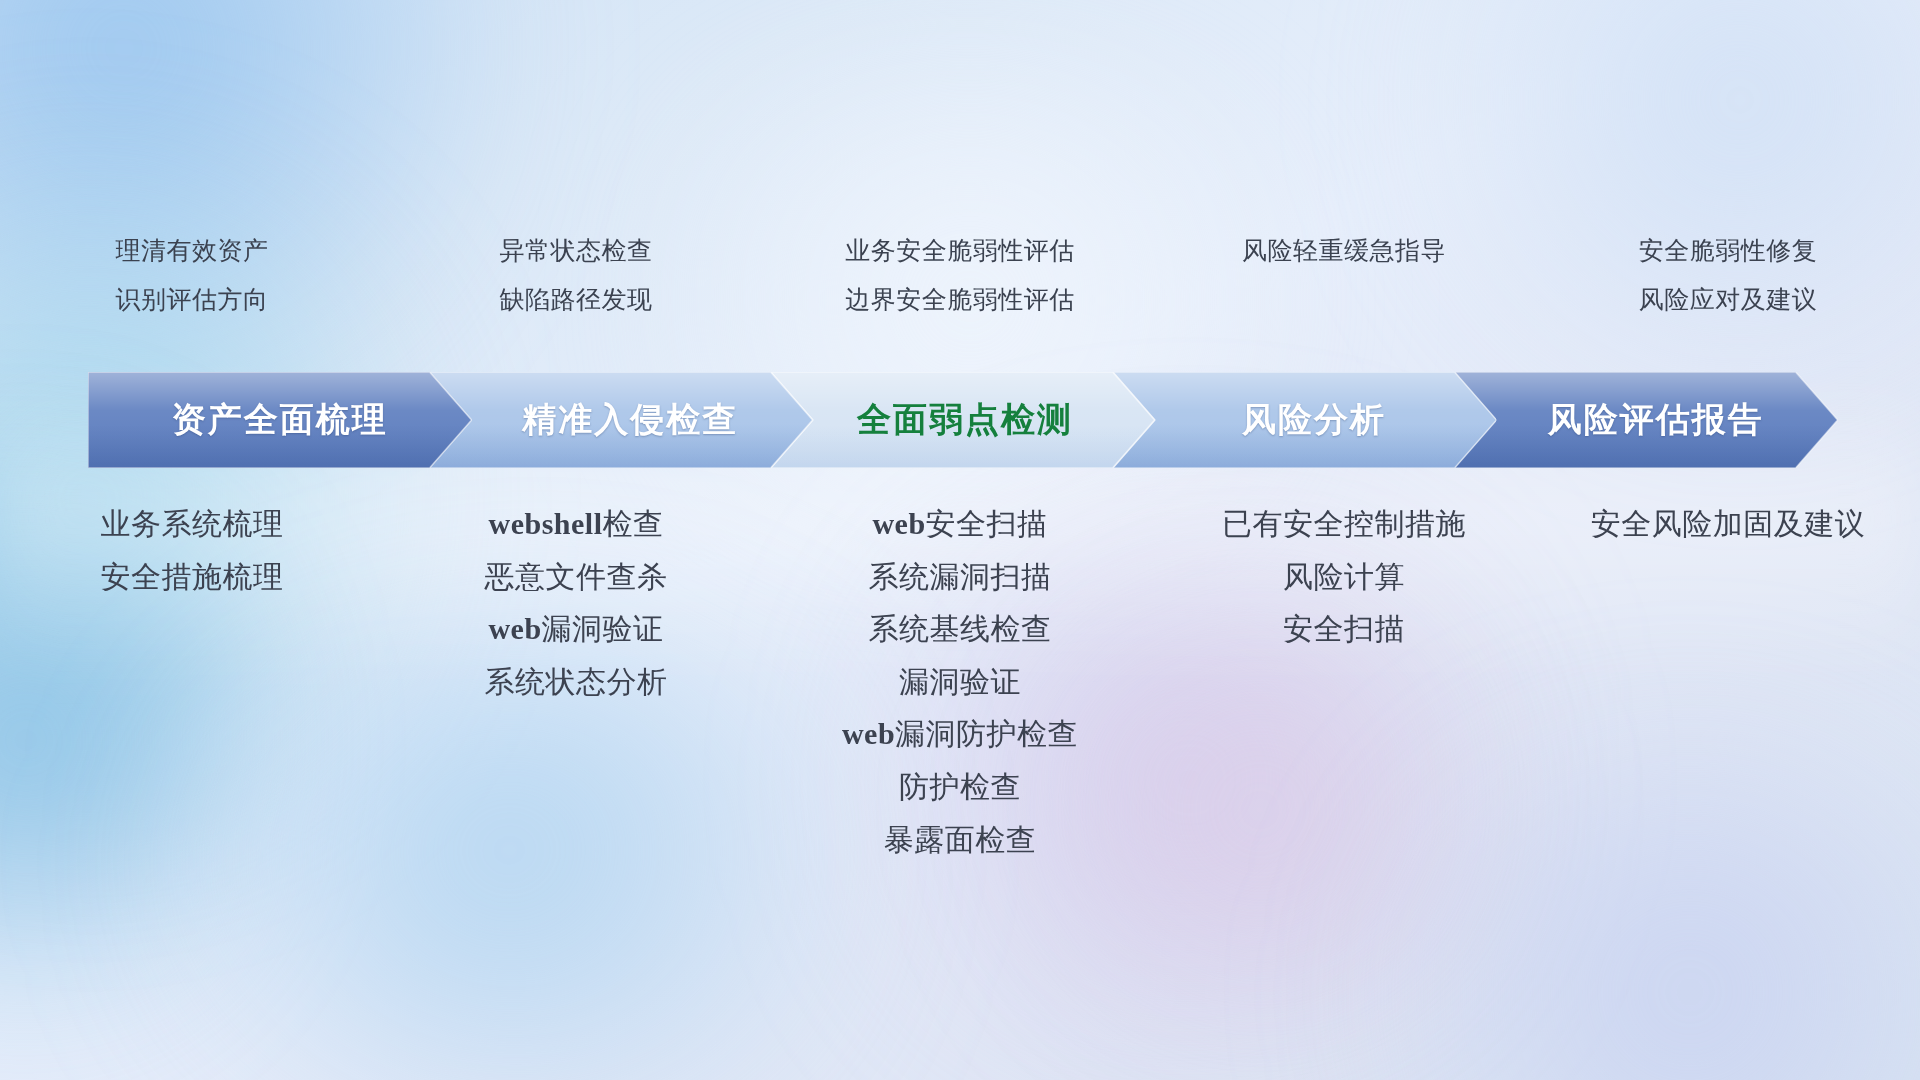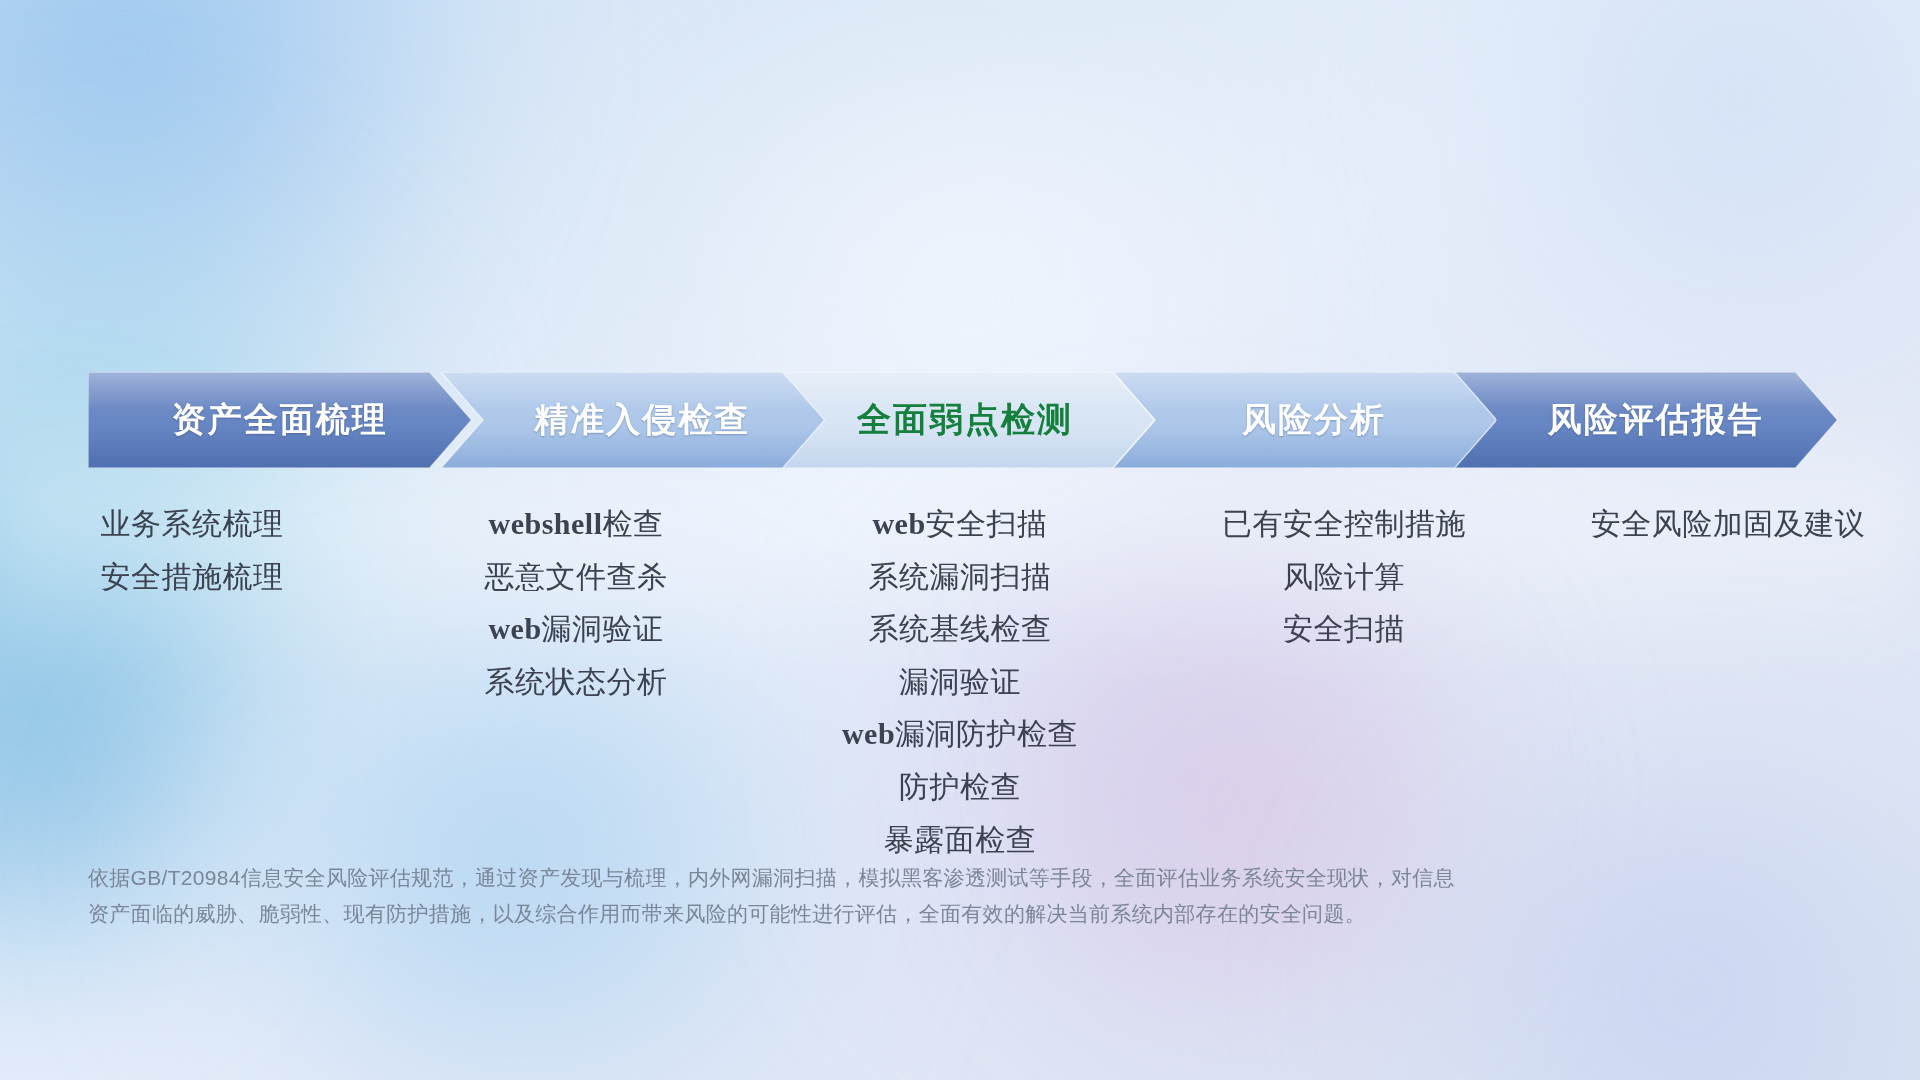--- a/index.html
+++ b/index.html
@@ -150,20 +150,41 @@
   <div class="bgl bg-top-right"></div>
   <div class="bgl bg-mid-lilac"></div>
   <div class="bgl bg-mid-pink"></div>
   <div class="bgl bg-bottom-blue"></div>
   <div class="bgl bg-bottom-right"></div>
   <div class="bg-white-sweep"></div>
 </div>
 
 <div id="stage">
 
+  <div class="top-row" id="top-row">
+      <div class="col">
+        <div class="col-line">理清有效资产</div>
+        <div class="col-line">识别评估方向</div>
+      </div>
+      <div class="col">
+        <div class="col-line">异常状态检查</div>
+        <div class="col-line">缺陷路径发现</div>
+      </div>
+      <div class="col">
+        <div class="col-line">业务安全脆弱性评估</div>
+        <div class="col-line">边界安全脆弱性评估</div>
+      </div>
+      <div class="col">
+        <div class="col-line">风险轻重缓急指导</div>
+      </div>
+      <div class="col">
+        <div class="col-line">安全脆弱性修复</div>
+        <div class="col-line">风险应对及建议</div>
+      </div>
+    </div>
 
   <div id="chevrons">
       <div class="chev" style="left: 0px; width: 383.6px; z-index: 5; font-family: Liberation Serif, serif;">
         <div class="shape">
           <svg width="383.6" height="96" viewBox="0 0 383.6 96" xmlns="http://www.w3.org/2000/svg" style="display:block">
        <defs>
          <linearGradient id="gf0" x1="0" y1="0" x2="0" y2="1">
            <stop offset="0%" stop-color="#5b7cbe"></stop>
            <stop offset="55%" stop-color="#5b7cbe"></stop>
            <stop offset="100%" stop-color="#4f6fb0"></stop>
@@ -174,21 +195,21 @@
            <stop offset="100%" stop-color="#ffffff" stop-opacity="0"></stop>
          </linearGradient>
        </defs>
        <polygon points="0,0 341.6,0 383.6,48 341.6,96 0,96" fill="url(#gf0)"></polygon>
        <polygon points="0,0 341.6,0 383.6,48 341.6,96 0,96" fill="url(#gh0)"></polygon>
        <polygon points="0,0 341.6,0 383.6,48 341.6,96 0,96" fill="none" stroke="#ffffff" stroke-opacity=".55" stroke-width="1.5"></polygon>
      </svg>
         </div>
         <span class="label" style="color: rgb(255, 255, 255); text-shadow: rgba(40, 64, 110, 0.35) 0px 1px 2px;">资产全面梳理</span>
       </div>
-      <div class="chev" style="left: 353px; width: 383.6px; z-index: 4;">
+      <div class="chev" style="left: 341px; width: 383.6px; z-index: 4;">
         <div class="shape">
           <svg width="383.6" height="96" viewBox="0 0 383.6 96" xmlns="http://www.w3.org/2000/svg" style="display:block">
        <defs>
          <linearGradient id="gf1" x1="0" y1="0" x2="0" y2="1">
            <stop offset="0%" stop-color="#a7c3e8"></stop>
            <stop offset="55%" stop-color="#a7c3e8"></stop>
            <stop offset="100%" stop-color="#8cacdb"></stop>
          </linearGradient>
          <linearGradient id="gh1" x1="0" y1="0" x2="0" y2="1">
            <stop offset="0%" stop-color="#ffffff" stop-opacity=".42"></stop>
@@ -294,18 +315,14 @@
       <div class="col">
         <div class="col-line">已有安全控制措施</div>
         <div class="col-line">风险计算</div>
         <div class="col-line">安全扫描</div>
       </div>
       <div class="col">
         <div class="col-line">安全风险加固及建议</div>
       </div>
     </div>
 
-  <div id="footer-note" style="position:absolute;left:88px;top:860px;width:1500px;color:#7b8698;font-size:21px;line-height:1.72;letter-spacing:.3px;">
-    <div>依据GB/T20984信息安全风险评估规范，通过资产发现与梳理，内外网漏洞扫描，模拟黑客渗透测试等手段，全面评估业务系统安全现状，对信息</div>
-    <div>资产面临的威胁、脆弱性、现有防护措施，以及综合作用而带来风险的可能性进行评估，全面有效的解决当前系统内部存在的安全问题。</div>
-  </div>
 
 </div>
 
 </body></html>

